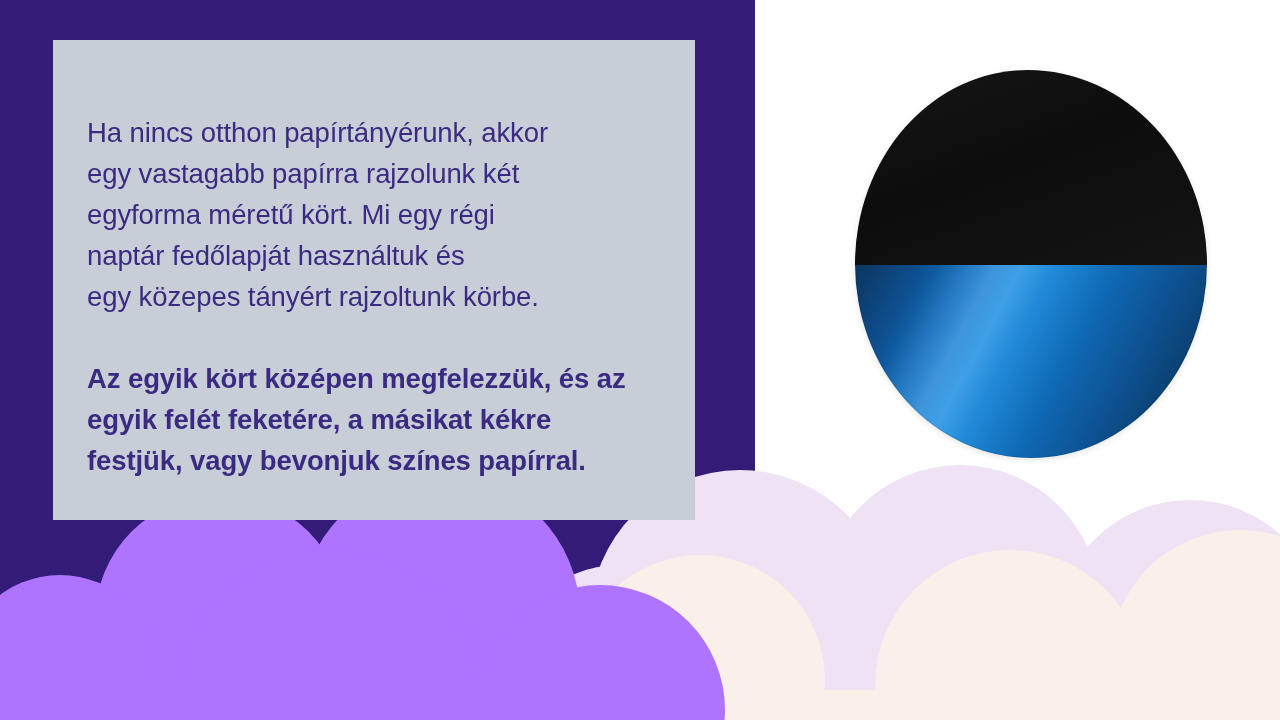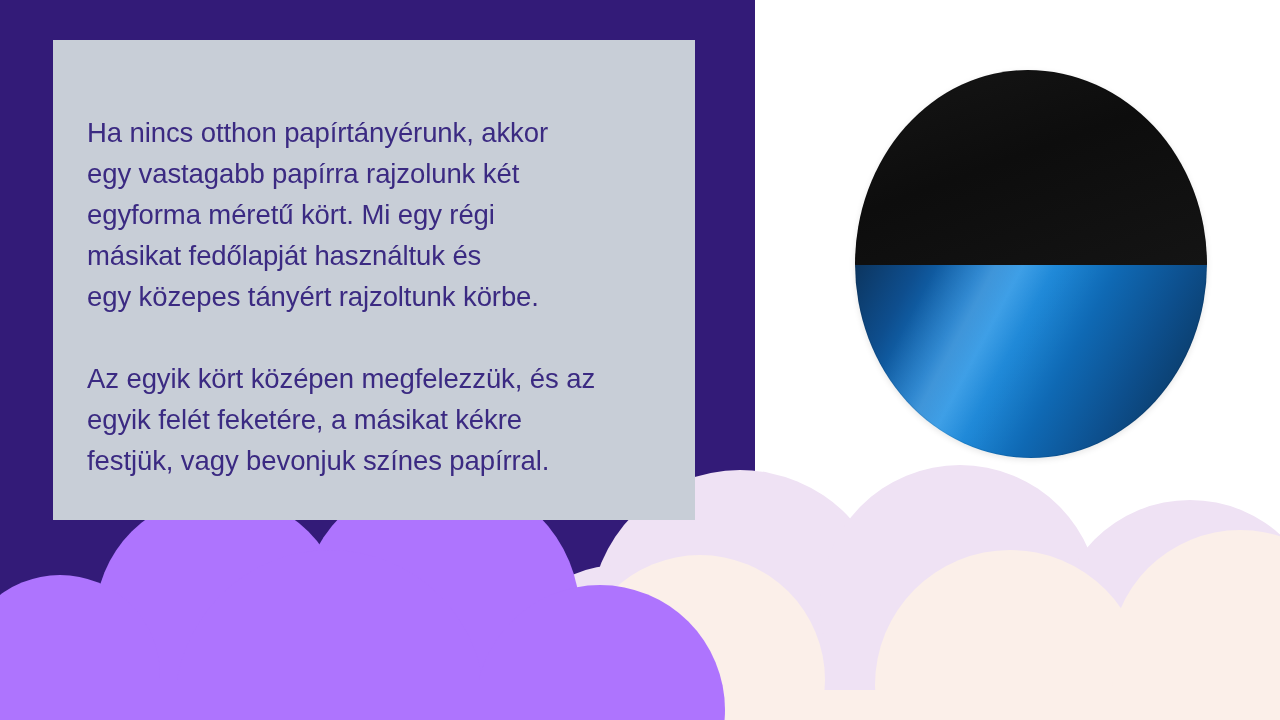--- a/index.html
+++ b/index.html
@@ -58,20 +58,21 @@
   }
   .card-text {
     color: #3B2A82;
     font-size: 27.5px;
     line-height: 41px;
     letter-spacing: -0.1px;
     white-space: pre-line;
   }
   .card-text.para2 {
     margin-top: 41px;
+    font-weight: bold;
   }
 
   
   .plate-wrap {
     position: absolute;
     left: 855px;
     top: 70px;
     width: 352px;
     height: 388px;
   }
@@ -173,20 +174,20 @@
       <div class="plate-bottom"></div>
       <div class="plate-sheen"></div>
     </div>
     <div class="plate-rim"></div>
   </div>
 
   <div class="text-card">
     <p class="card-text para1">Ha nincs otthon papírtányérunk, akkor
 egy vastagabb papírra rajzolunk két
 egyforma méretű kört. Mi egy régi
-másikat fedőlapját használtuk és
+naptár fedőlapját használtuk és
 egy közepes tányért rajzoltunk körbe.</p>
     <p class="card-text para2">Az egyik kört középen megfelezzük, és az
 egyik felét feketére, a másikat kékre
 festjük, vagy bevonjuk színes papírral.</p>
   </div>
 
 </div>
 
 </body></html>

